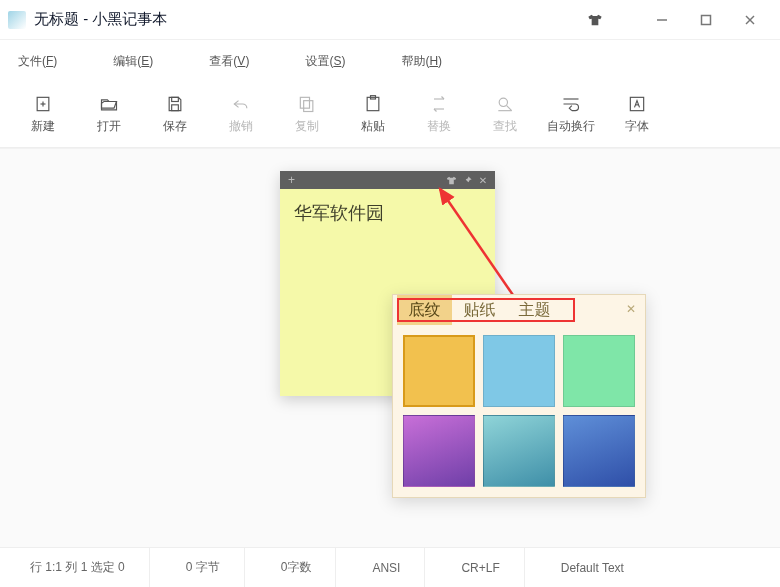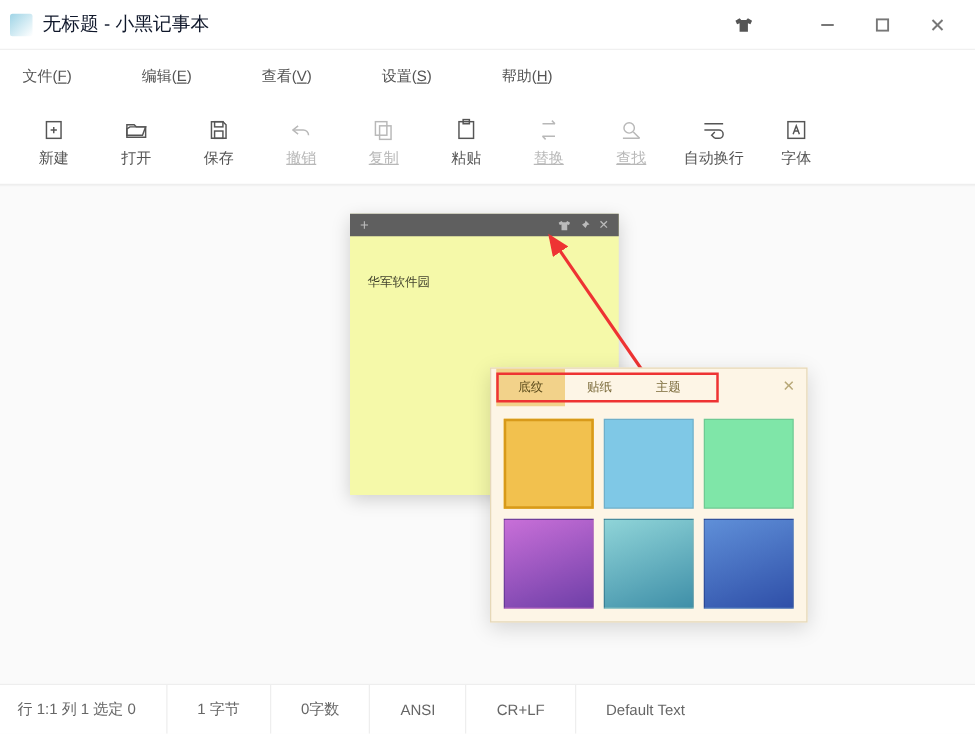--- a/index.html
+++ b/index.html
@@ -15,57 +15,57 @@
   .shirt-btn { width: 30px; height: 30px; display:flex; align-items:center; justify-content:center; margin-right:30px; color:#555; }
 
   
   .menubar { height: 42px; display: flex; align-items: center; padding: 0 4px; gap: 28px; }
   .menuitem { padding: 4px 14px; font-size: 12px; color: #555; cursor: pointer; }
   .menuitem .accel { text-decoration: underline; }
 
   
   .toolbar { height: 66px; display: flex; align-items: center; padding: 0 10px; gap: 0; border-bottom: 1px solid #eee; }
   .toolbtn { width: 66px; height: 56px; display: flex; flex-direction: column; align-items: center; justify-content: center; gap: 4px; color: #555; cursor: pointer; }
-  .toolbtn.disabled { color: #b8b8b8; text-decoration: underline; }
+  .toolbtn.disabled { color: #b8b8b8; }
   .toolbtn .ico { width: 20px; height: 20px; display:flex; align-items:center; justify-content:center; }
   .toolbtn .lbl { font-size: 12px; }
   .toolbtn svg { stroke: currentColor; fill: none; stroke-width: 1.4; }
 
   
   .canvas { position: absolute; left: 0; right: 0; top: 148px; bottom: 40px; background: #fafafa; border-top: 1px solid #f2f2f2; }
 
   
   .sticky { position: absolute; left: 280px; top: 22px; width: 215px; height: 225px; background: #f5f9a9; box-shadow: 0 4px 14px rgba(0,0,0,.18); display:flex; flex-direction:column; }
   .sticky-header { height: 18px; background: #5f5f5f; display:flex; align-items:center; padding: 0 4px; color:#bbb; }
   .sticky-header .plus { font-size: 12px; padding: 0 4px; cursor:pointer; }
   .sticky-header .spacer { flex:1; }
   .sticky-header .sico { width:16px; height:16px; display:flex; align-items:center; justify-content:center; cursor:pointer; font-size:10px; }
-  .sticky-body { flex:1; padding: 30px 10px 10px 14px; font-size: 10px; color: rgba(0,0,0,.75); }
+  .sticky-body { flex:1; padding: 12px 10px 10px 14px; font-size: 18px; color: rgba(0,0,0,.75); }
 
   
   .arrow { position:absolute; pointer-events:none; }
 
   
   .panel { position:absolute; left: 392px; top: 145px; width: 254px; background:#fdf5e6; border:1px solid #e6d8b8; box-shadow: 0 4px 16px rgba(0,0,0,.15); }
   .panel-tabs { height: 30px; display:flex; align-items:stretch; padding: 0 4px; position:relative; }
   .panel-tabs .highlight { position:absolute; left:4px; top:3px; right:70px; height:24px; border:2px solid #e33; pointer-events:none; }
-  .ptab { flex: 0 0 55px; display:flex; align-items:center; justify-content:center; font-size:10px; color:#7a6a3a; cursor:pointer; }
+  .ptab { flex: 0 0 55px; display:flex; align-items:center; justify-content:center; font-size:16px; color:#7a6a3a; cursor:pointer; }
   .ptab.active { background:#f2d28a; color:#5a4a1a; }
   .panel-close { position:absolute; right:6px; top:6px; width:16px; height:16px; display:flex; align-items:center; justify-content:center; color:#b8a878; cursor:pointer; font-size:12px; }
   .swatch-grid { padding: 10px; display:grid; grid-template-columns: repeat(3, 72px); grid-template-rows: repeat(2, 72px); gap: 8px; }
   .swatch { border:1px solid rgba(0,0,0,.12); cursor:pointer; }
   .sw1 { background:#f2c14e; border:2px solid #d89a1a; }
   .sw2 { background:#7fc8e6; }
   .sw3 { background:#7fe6a8; }
   .sw4 { background: linear-gradient(160deg,#c86fd8 0%, #6f3fa8 100%); }
   .sw5 { background: linear-gradient(160deg,#8fd4d8 0%, #3f8fa8 100%); }
   .sw6 { background: linear-gradient(160deg,#5f8fd8 0%, #2f4fa8 100%); }
 
   
-  .statusbar { position:absolute; left:0; right:0; bottom:0; height:40px; border-top:1px solid #eee; display:flex; align-items:center; padding: 0 8px; color:#666; font-size:12px; }
+  .statusbar { position:absolute; left:0; right:0; bottom:0; height:40px; border-top:1px solid #eee; display:flex; align-items:center; padding: 0 24px; color:#666; font-size:12px;gap:12px; }
   .statusbar .seg { padding: 0 24px; border-right:1px solid #eee; height:100%; display:flex; align-items:center; }
   .statusbar .seg:first-child { padding-left: 6px; }
   .statusbar .seg:last-child { border-right:none; }
 </style>
 </head>
 <body>
 
 <div class="titlebar">
   <div class="app-icon"></div>
   <div class="title">无标题 - 小黑记事本</div>
@@ -245,18 +245,18 @@
       <div class="swatch sw3"></div>
       <div class="swatch sw4"></div>
       <div class="swatch sw5"></div>
       <div class="swatch sw6"></div>
     </div>
   </div>
 </div>
 
 <div class="statusbar">
   <div class="seg">行 1:1  列 1  选定 0</div>
-  <div class="seg">1 字节</div>
+  <div class="seg">0 字节</div>
   <div class="seg">0字数</div>
   <div class="seg">ANSI</div>
   <div class="seg">CR+LF</div>
   <div class="seg">Default Text</div>
 </div>
 
 </body></html>

